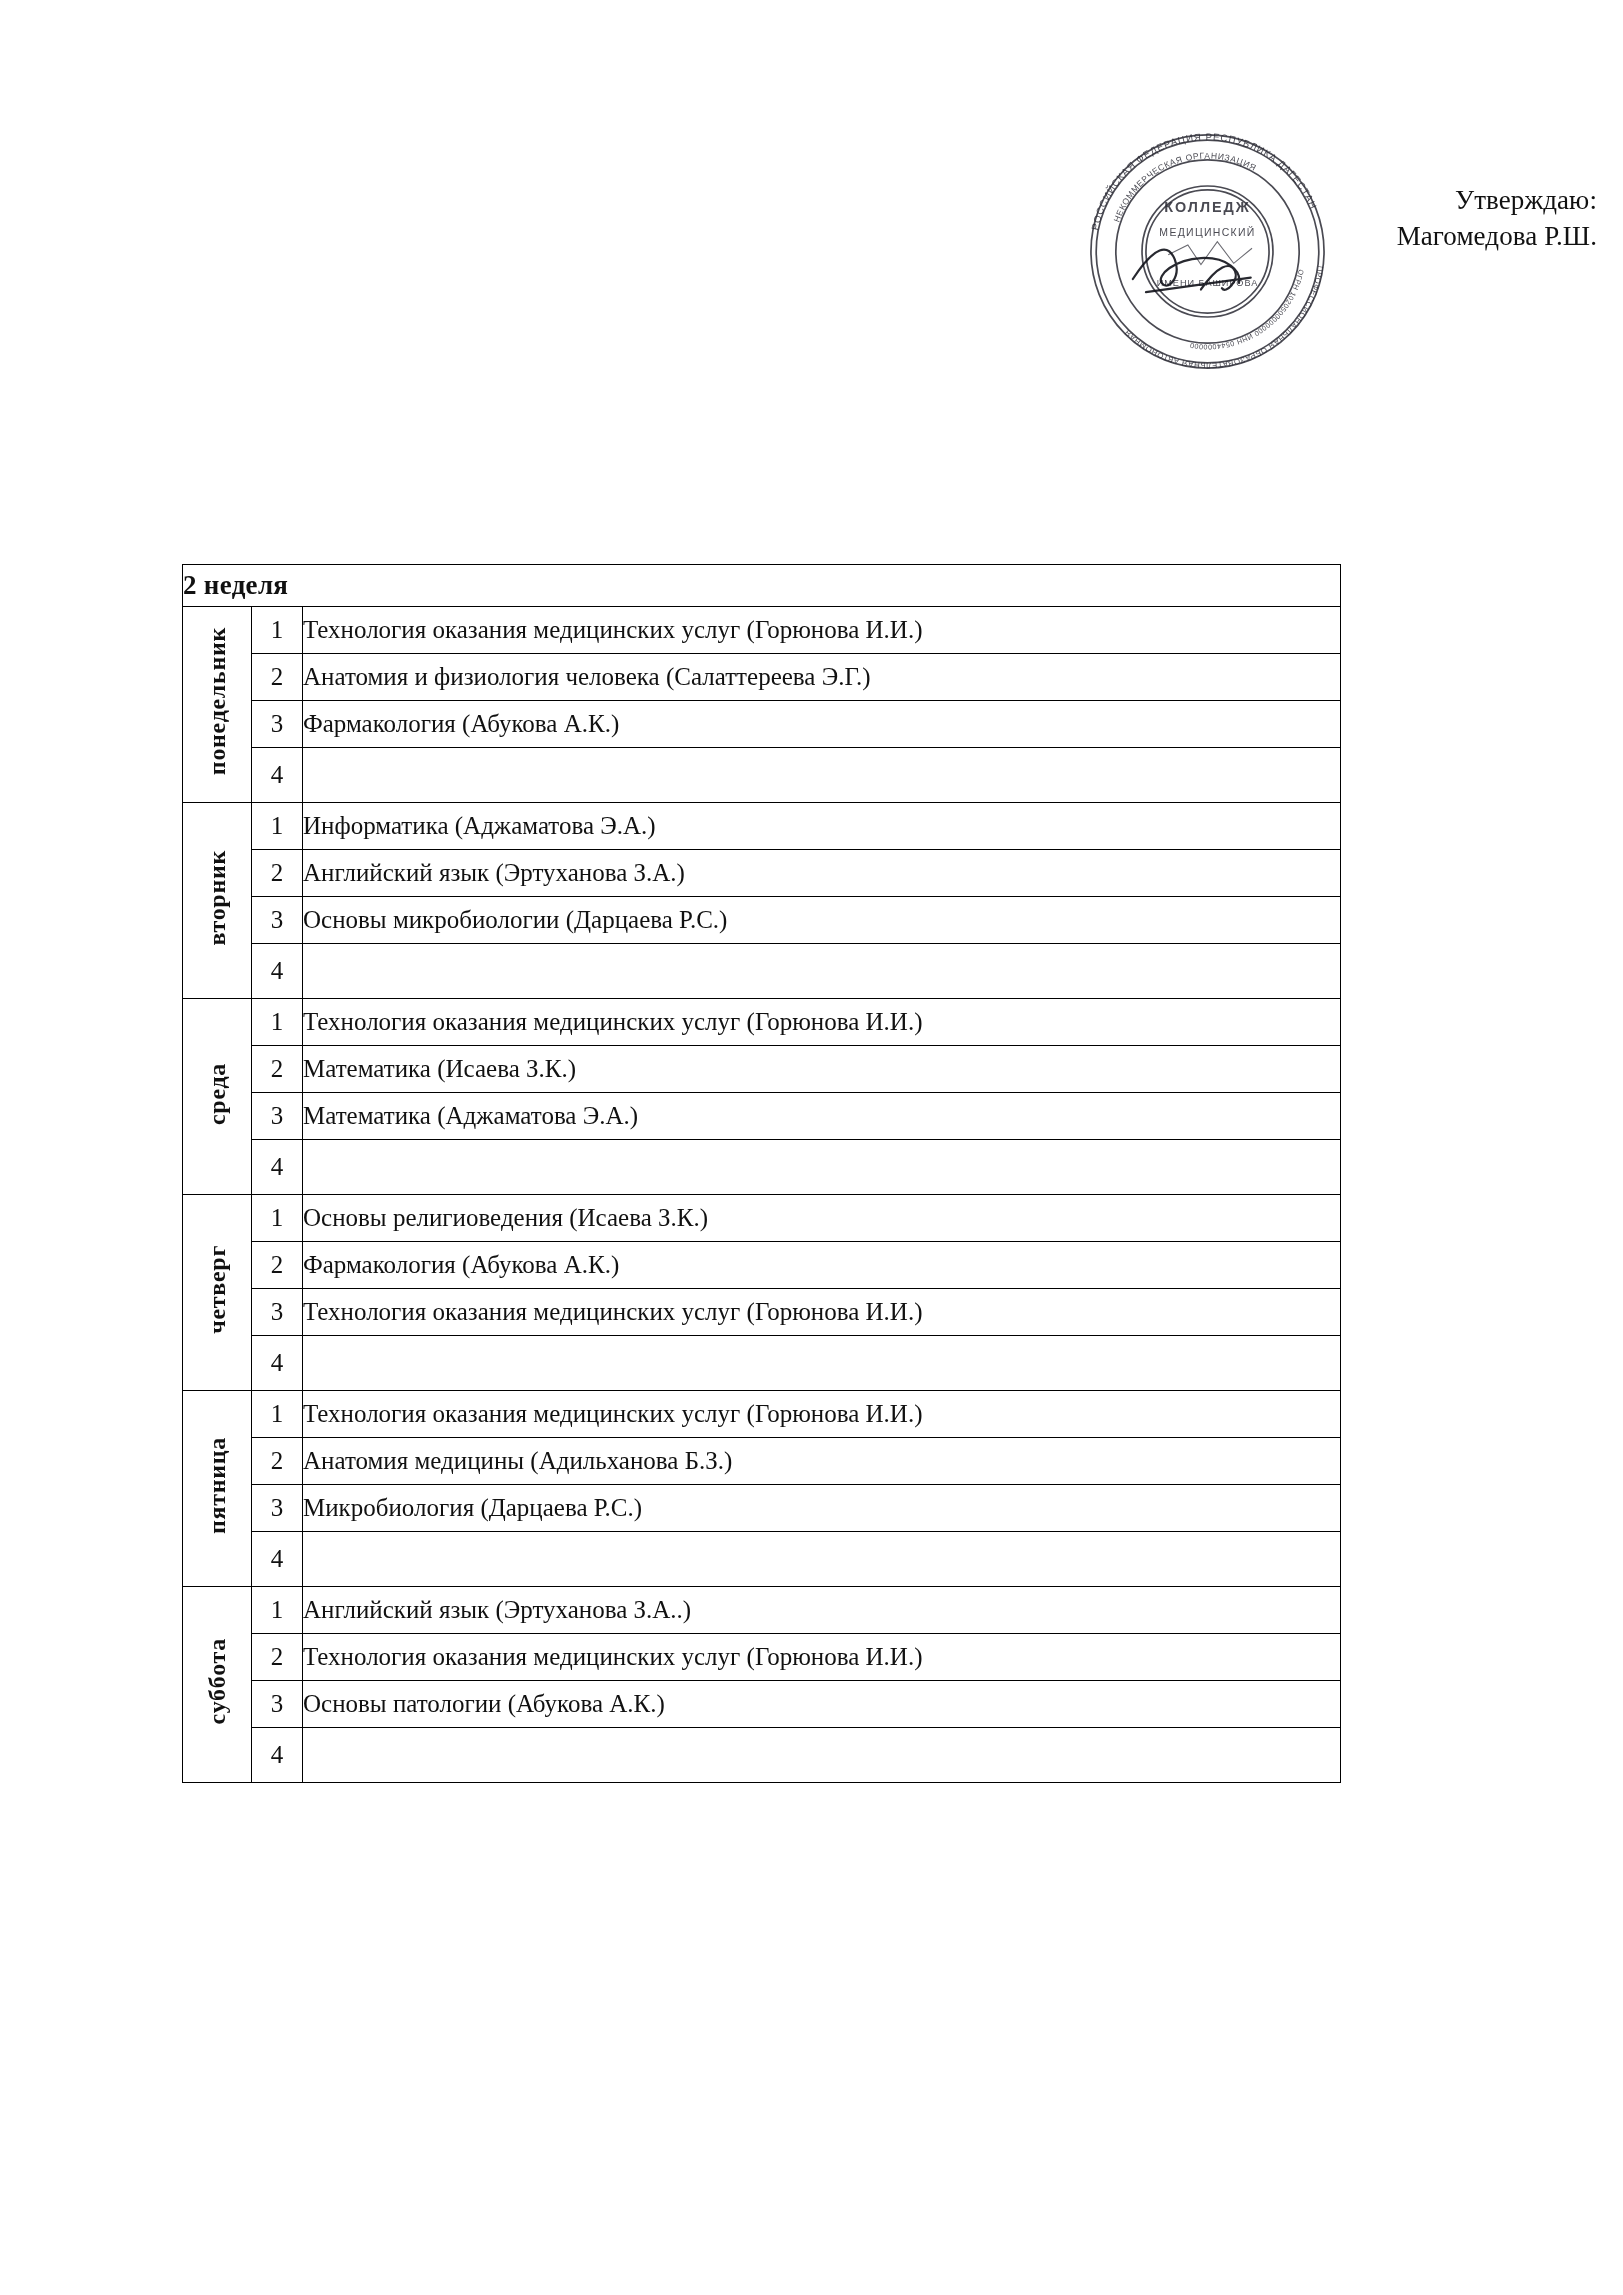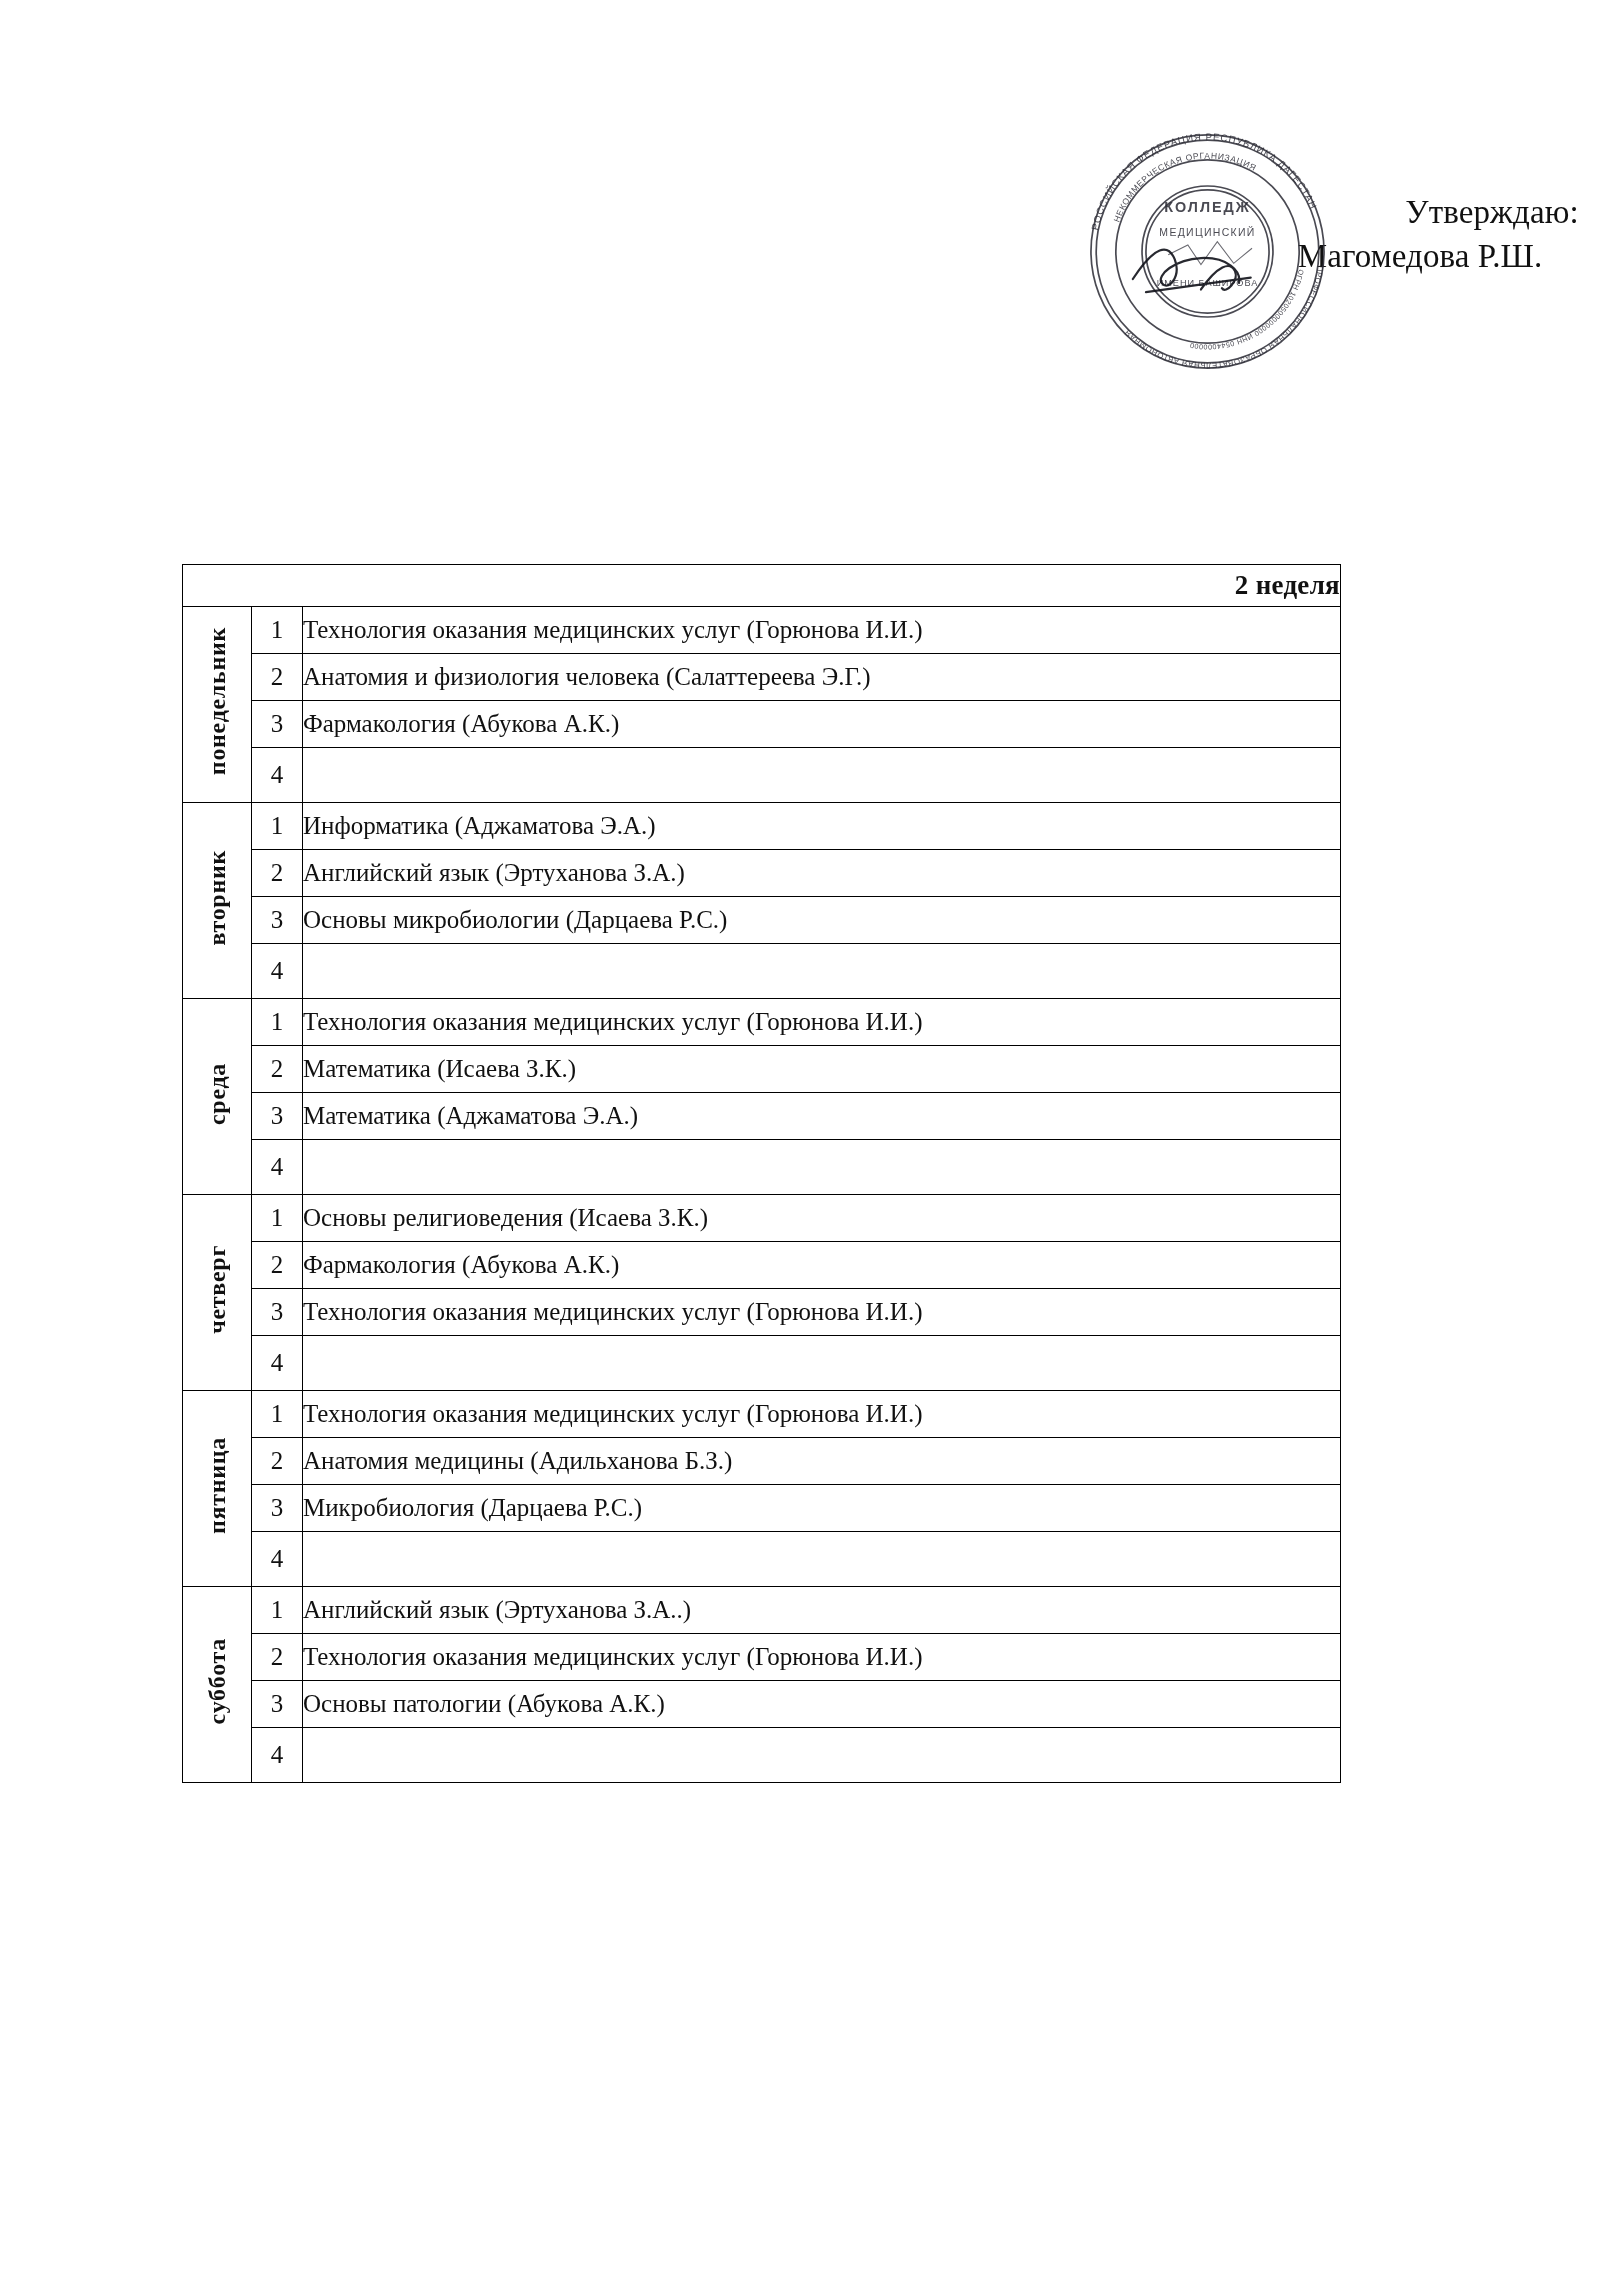--- a/index.html
+++ b/index.html
@@ -22,25 +22,24 @@
     width: 1623px;
     height: 2295px;
   }
 
   
   .approval {
     position: absolute;
     left: 1021px;
     top: 183px;
     width: 576px;
-    text-align: center;
-    font-size: 33px;
+    text-align: right;
+    font-size: 27px;
     line-height: 1.32;
     letter-spacing: 0.1px;
-    margin-top: 8px;
   }
   .approval div { white-space: nowrap; }
   .approval .line1 { margin-left: 366px; }
   .approval .line2 { margin-left: 0px; }
   .approval .line3 { margin-left: 222px; }
 
   
   .stamp {
     position: absolute;
     left: 1070px;
@@ -81,21 +80,21 @@
     width: 1158px;
     table-layout: fixed;
   }
   table.sched td, table.sched th {
     border: 1.3px solid #000;
     padding: 0;
     vertical-align: middle;
   }
   .week-head {
     height: 41px;
-    text-align: right;
+    text-align: left;
     font-weight: bold;
     font-size: 27px;
     letter-spacing: 0.3px;
   }
   .col-day { width: 69px; }
   .col-num { width: 51px; }
   .col-subj { width: 1038px; }
 
   td.day {
     text-align: center;

